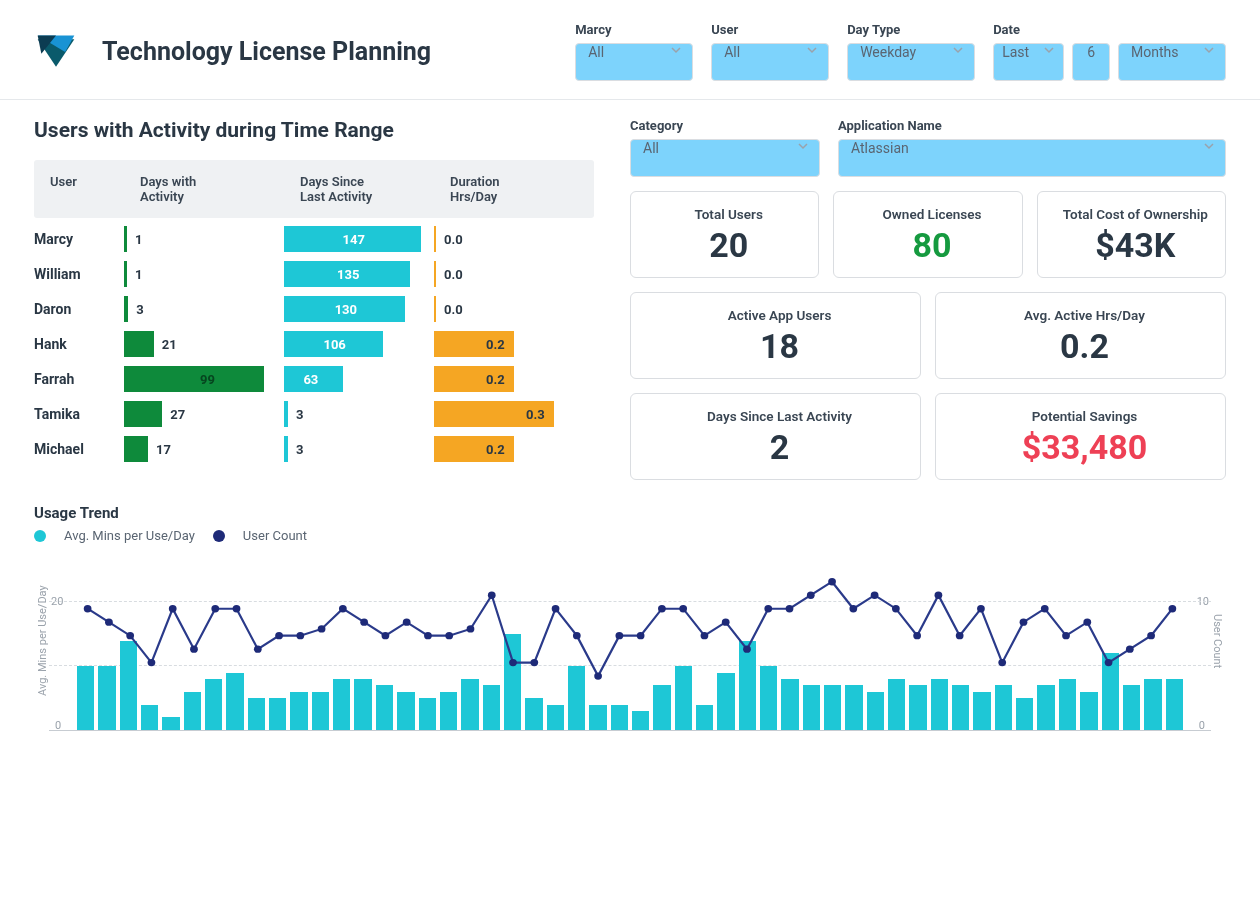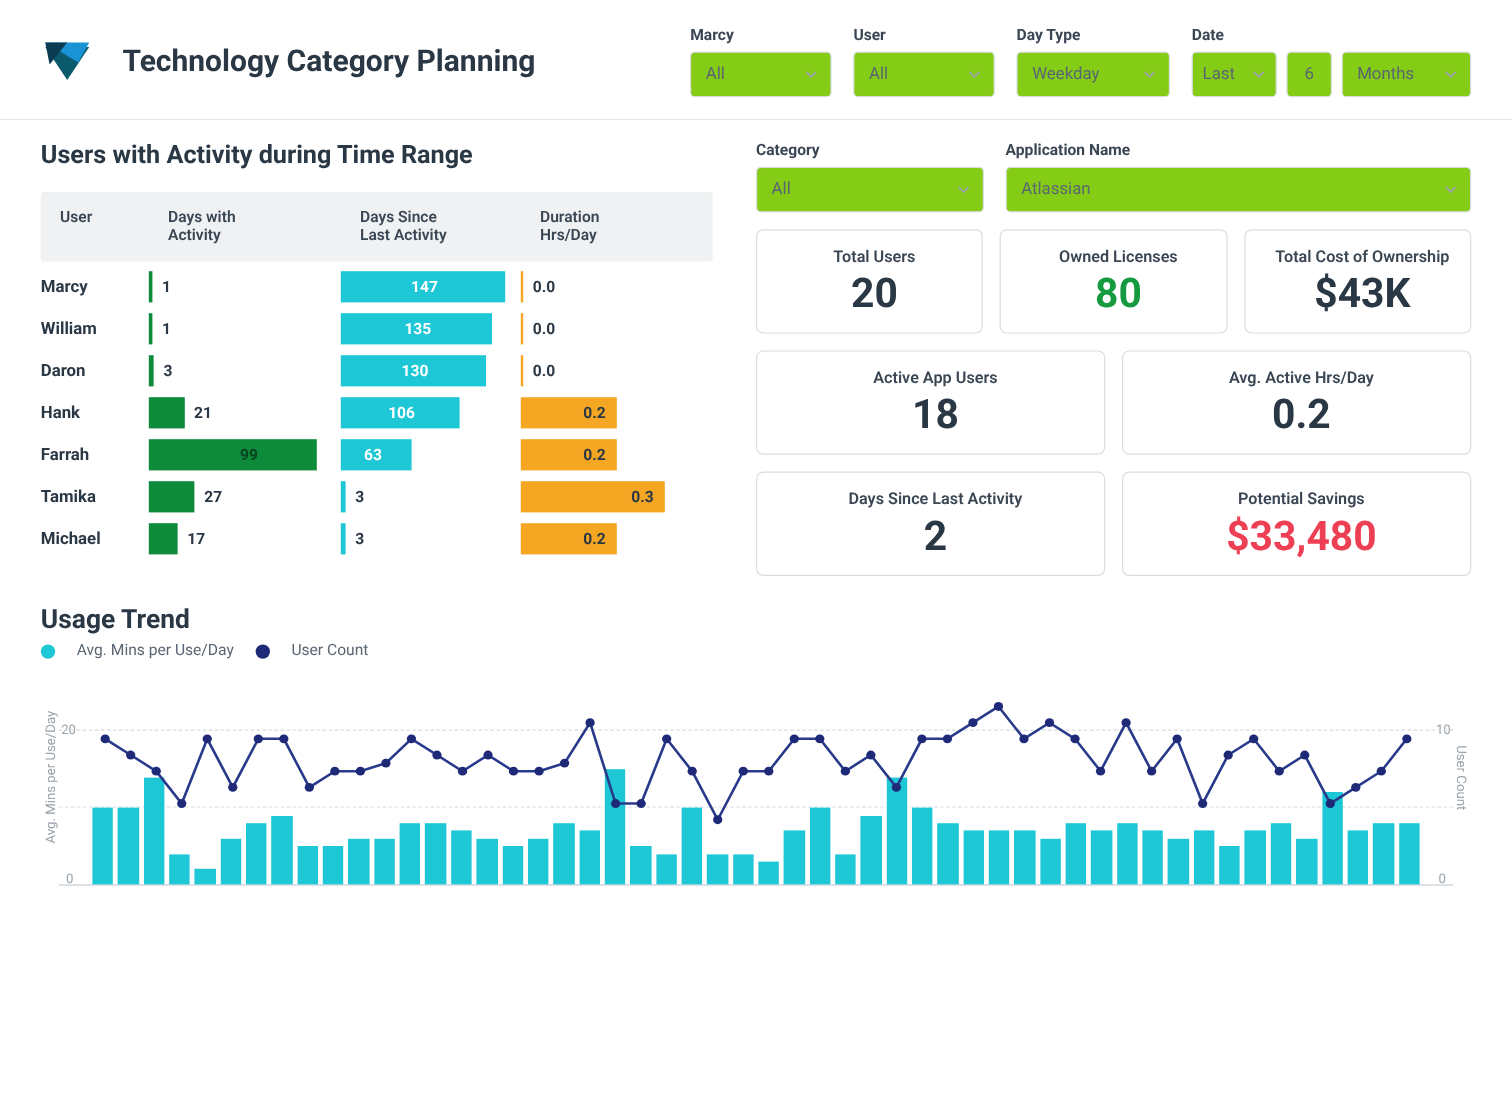--- a/index.html
+++ b/index.html
@@ -3,21 +3,21 @@
 <meta charset="utf-8">
 <style>
   * { box-sizing: border-box; margin: 0; padding: 0; }
   body { font-family: -apple-system, BlinkMacSystemFont, "Segoe UI", Roboto, Helvetica, Arial, sans-serif; color:#2a3744; background:#fff; }
   .header { display:flex; align-items:center; padding: 22px 34px 18px 34px; border-bottom:1px solid #e5e8eb; gap:24px;}
   .logo { width:44px; height:44px; flex:0 0 auto; }
   .title { font-size:25px; font-weight:700; color:#2a3744; flex:1 1 auto; }
   .filters { display:flex; gap:18px; }
   .fcol { display:flex; flex-direction:column; gap:6px; }
   .flabel { font-size:13px; font-weight:700; color:#3a4653; }
-  .sel { display:flex; align-items:center; justify-content:space-between; height:38px; border:1px solid #dadde1; border-radius:4px; padding:0 10px 0 12px; font-size:14px; color:#5a6572; background:#84cc16; cursor:pointer; min-width:60px; gap:14px;}
+  .sel { display:flex; align-items:flex-start; justify-content:space-between; height:38px; border:1px solid #dadde1; border-radius:4px; padding:0 10px 0 12px; font-size:14px; color:#5a6572; background:#7dd3fc; cursor:pointer; min-width:60px; gap:14px;}
   .sel.small { min-width:42px; padding:0 8px;}
   .chev { width:12px; height:12px; }
   .date-row { display:flex; gap:8px;}
   
   .body { padding: 18px 34px 24px 34px; }
   .grid-top { display:grid; grid-template-columns: 560px 1fr; gap: 36px; }
   
   .panel-title { font-size:21px; font-weight:700; color:#2a3744; margin-bottom:18px; }
   
   .tbl { width:100%; }
@@ -37,21 +37,21 @@
   
   .cards { display:grid; grid-template-columns: 1fr 1fr 1fr; gap:14px; }
   .cards.two { grid-template-columns: 1fr 1fr; }
   .card { border:1px solid #dadde1; border-radius:6px; padding:14px 8px 12px 16px; text-align:center;}
   .card .lbl { font-size:13.5px; font-weight:600; color:#3a4653; margin-bottom:4px;}
   .card .val { font-size:34px; font-weight:700; color:#2a3744; line-height:1.15;}
   .card .val.green { color:#159a3f; }
   .card .val.red   { color:#ee4055; }
   
   .trend { margin-top:24px; }
-  .trend-title { font-size:22px; font-weight:700; color:#2a3744; margin-bottom:6px;}
+  .trend-title { font-size:15px; font-weight:700; color:#2a3744; margin-bottom:6px;}
   .legend { display:flex; gap:18px; align-items:center; font-size:13px; color:#5a6572; margin-bottom:8px;}
   .dot { width:12px; height:12px; border-radius:50%; }
   .dot.cyan{ background:#1ec7d6;}
   .dot.navy{ background:#1e2a78;}
   .chart-wrap{ position:relative; height:180px; display:flex;}
   .ylabel { font-size:11px; color:#9aa2ab; writing-mode:vertical-rl; transform:rotate(180deg); text-align:center; padding-right:2px;}
   .chart { flex:1; position:relative; border-bottom:1px solid #c7ccd2;}
   .grid-line { position:absolute; left:0; right:0; border-top:1px dashed #d8dce0;}
   .bars-row{ position:absolute; left:28px; right:28px; bottom:0; top:0;}
   .bars-flex{ position:absolute; inset:0; display:flex; align-items:flex-end; gap:4px;}
@@ -61,21 +61,21 @@
 </style>
 </head>
 <body>
 
 <div class="header">
   <svg class="logo" viewBox="0 0 48 48">
     <polygon points="4,10 44,10 24,40" fill="#0a5a6b"></polygon>
     <polygon points="4,6 44,6 34,24" fill="#1993d4"></polygon>
     <polygon points="4,6 24,6 8,26" fill="#0c3c52"></polygon>
   </svg>
-  <div class="title">Technology Category Planning</div>
+  <div class="title">Technology License Planning</div>
   <div class="filters">
     <div class="fcol">
       <div class="flabel">Marcy</div>
       <div class="sel" style="min-width:118px">
         <span>All</span>
         <svg class="chev" viewBox="0 0 12 12">
             <path d="M2 4l4 4 4-4" stroke="#9aa2ab" stroke-width="1.5" fill="none"></path>
           </svg>
       </div>
     </div>

